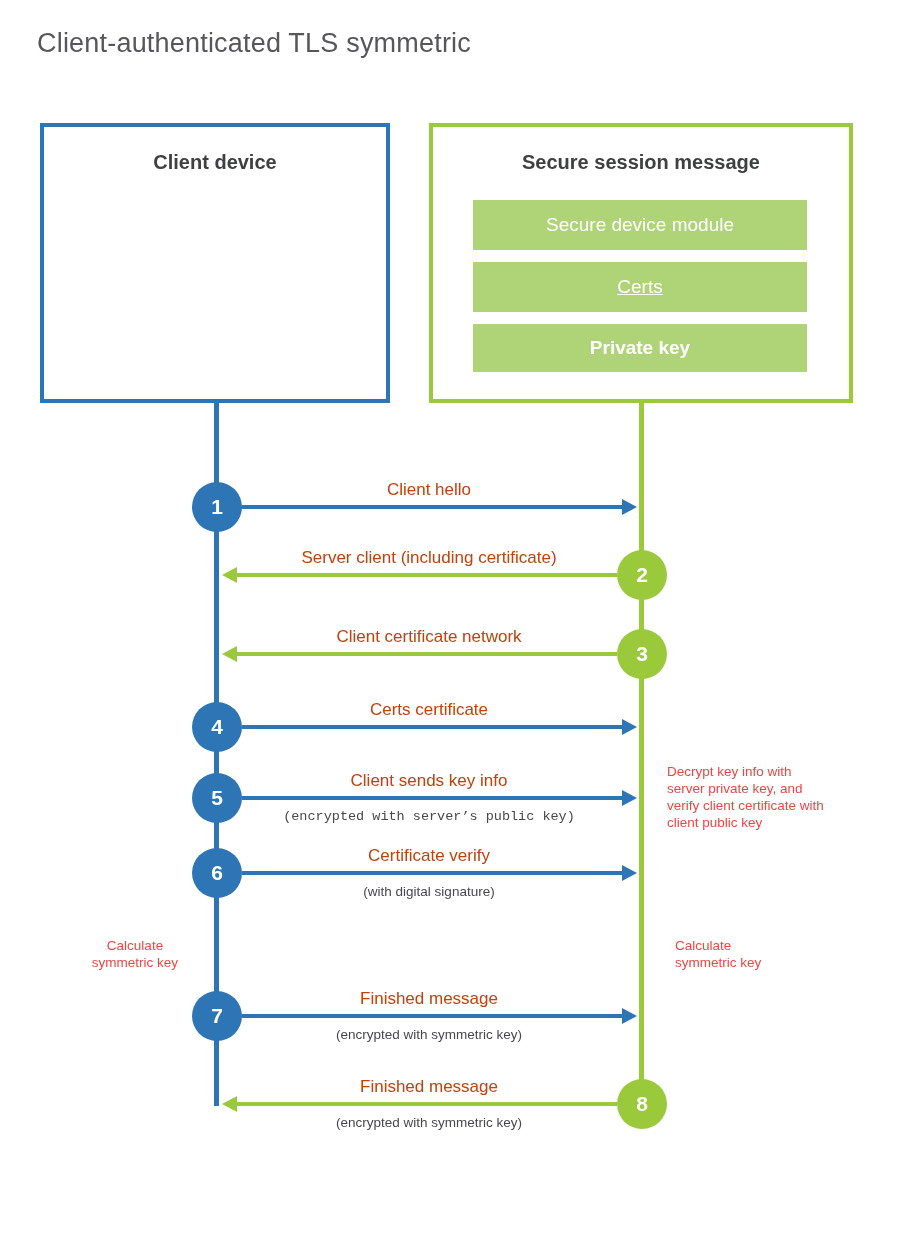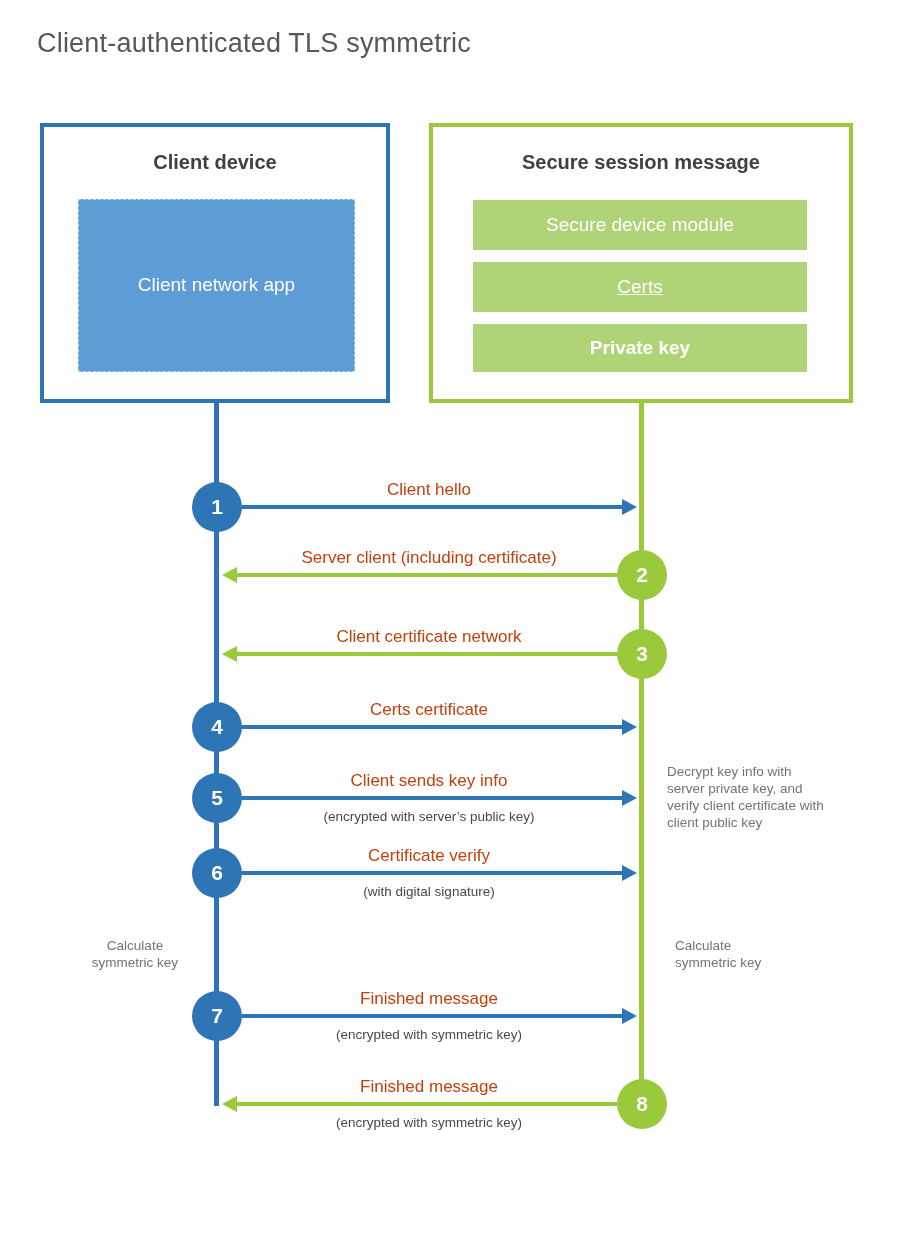--- a/index.html
+++ b/index.html
@@ -63,39 +63,36 @@
   
   .step-label{
     position:absolute;left:217px;width:424px;text-align:center;
     font-size:17px;color:#c2410c;
   }
   .step-sublabel{
     position:absolute;left:217px;width:424px;text-align:center;
     font-size:13.5px;color:#47484c;
   }
   
-  .note{position:absolute;font-size:13.5px;line-height:17px;color:#737373;}
+  .note{position:absolute;font-size:13.5px;line-height:17px;color:#ef4444;}
   .note-decrypt{left:667px;top:763px;width:164px;}
   .note-calc-left{left:83px;top:937px;width:104px;text-align:center;}
   .note-calc-right{left:675px;top:937px;width:110px;text-align:left;}
 </style>
 </head>
 <body>
 
 <div class="page">
 
   <h1 class="title">Client-authenticated TLS symmetric</h1>
 
   <div class="box client-box">
     <div class="box-title">Client device</div>
   </div>
 
-  <div class="client-app">
-    <span class="client-app-label">Client network app</span>
-  </div>
 
   <div class="box server-box">
     <div class="box-title">Secure session message</div>
   </div>
 
   <div id="server-modules">
       <div class="module-bar" style="top: 200px; height: 50px; line-height: 50px;">Secure device module</div>
       <div class="module-bar" style="top: 262px; height: 50px; line-height: 50px; text-decoration: underline;">Certs</div>
       <div class="module-bar" style="top: 324px; height: 48px; line-height: 48px; font-weight: bold;">Private key</div>
     </div>
@@ -112,21 +109,21 @@
       <div class="step-label" style="top: 548px;">Server client (including certificate)</div>
       <div class="arrow green left" style="top: 652px;"></div>
       <div class="circle green" style="left: 617px; top: 629px;">3</div>
       <div class="step-label" style="top: 627px;">Client certificate network</div>
       <div class="arrow blue right" style="top: 725px;"></div>
       <div class="circle blue" style="left: 192px; top: 702px;">4</div>
       <div class="step-label" style="top: 700px;">Certs certificate</div>
       <div class="arrow blue right" style="top: 796px;"></div>
       <div class="circle blue" style="left: 192px; top: 773px;">5</div>
       <div class="step-label" style="top: 771px;">Client sends key info</div>
-      <div class="step-sublabel" style="top: 809px;">(encrypted with server’s public key)</div>
+      <div class="step-sublabel" style="top: 809px; font-family: Liberation Mono, monospace;">(encrypted with server’s public key)</div>
       <div class="arrow blue right" style="top: 871px;"></div>
       <div class="circle blue" style="left: 192px; top: 848px;">6</div>
       <div class="step-label" style="top: 846px;">Certificate verify</div>
       <div class="step-sublabel" style="top: 884px;">(with digital signature)</div>
       <div class="arrow blue right" style="top: 1014px;"></div>
       <div class="circle blue" style="left: 192px; top: 991px;">7</div>
       <div class="step-label" style="top: 989px;">Finished message</div>
       <div class="step-sublabel" style="top: 1027px;">(encrypted with symmetric key)</div>
       <div class="arrow green left" style="top: 1102px;"></div>
       <div class="circle green" style="left: 617px; top: 1079px;">8</div>

